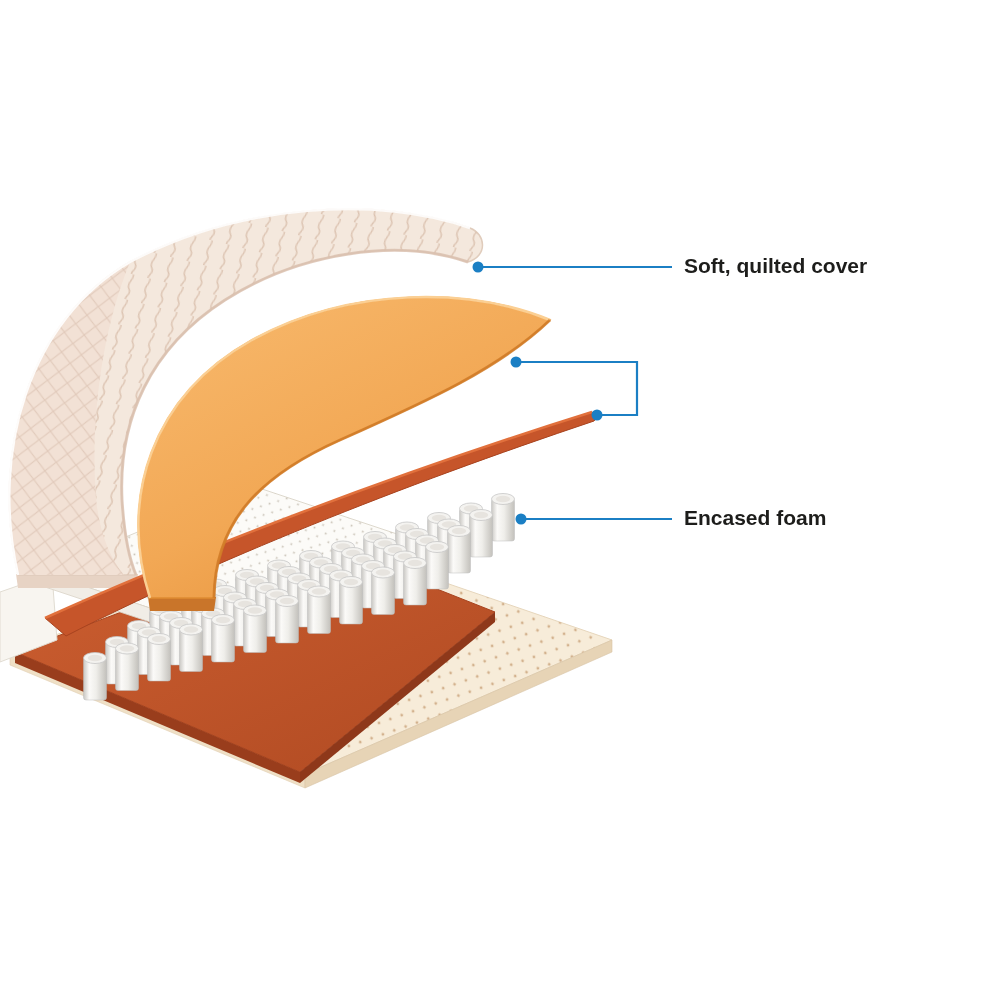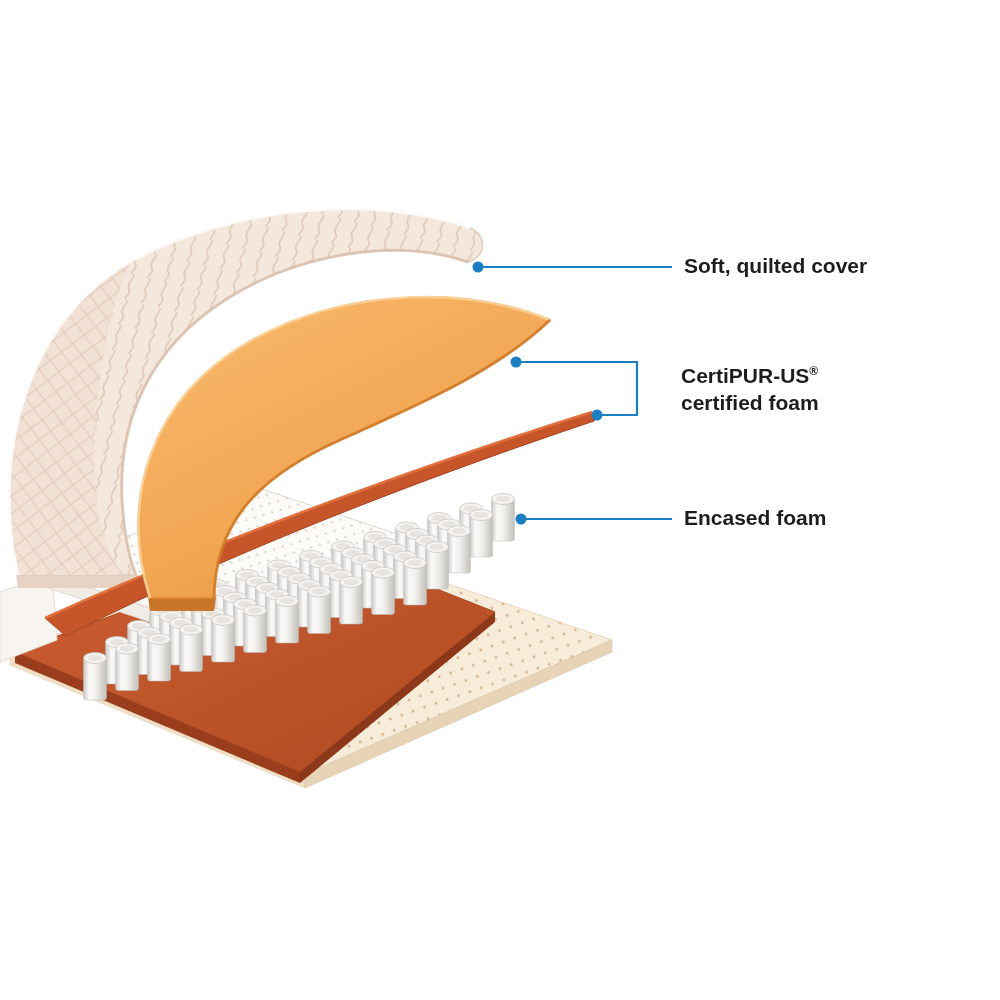--- a/index.html
+++ b/index.html
@@ -173,19 +173,15 @@
       <circle cx="597" cy="415" r="5.5" fill="#1b7fc4" stroke="none"></circle>
     </g>
     <g stroke="#1b7fc4" stroke-width="2.2">
       <line x1="521" y1="519" x2="672" y2="519"></line>
       <circle cx="521" cy="519" r="5.5" fill="#1b7fc4" stroke="none"></circle>
     </g>
   </svg>
 
   <div class="callout-label" id="label-cover">Soft, quilted cover</div>
 
-  <div class="callout-label" id="label-foam">
-    <span>CertiPUR-US</span><sup>®</sup><br>
-    <span>certified foam</span>
-  </div>
 
   <div class="callout-label" id="label-coils">Encased foam</div>
 </div>
 
 </body></html>

